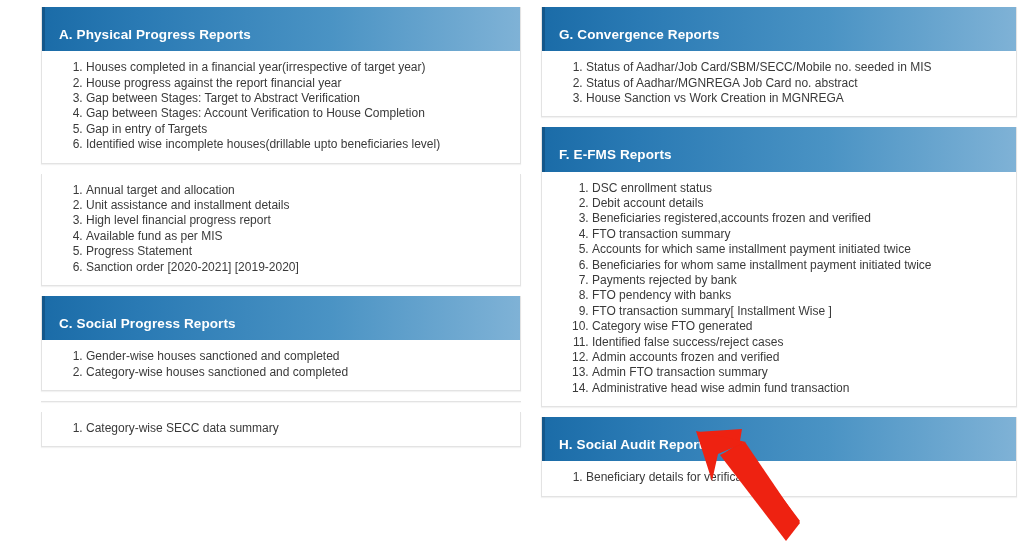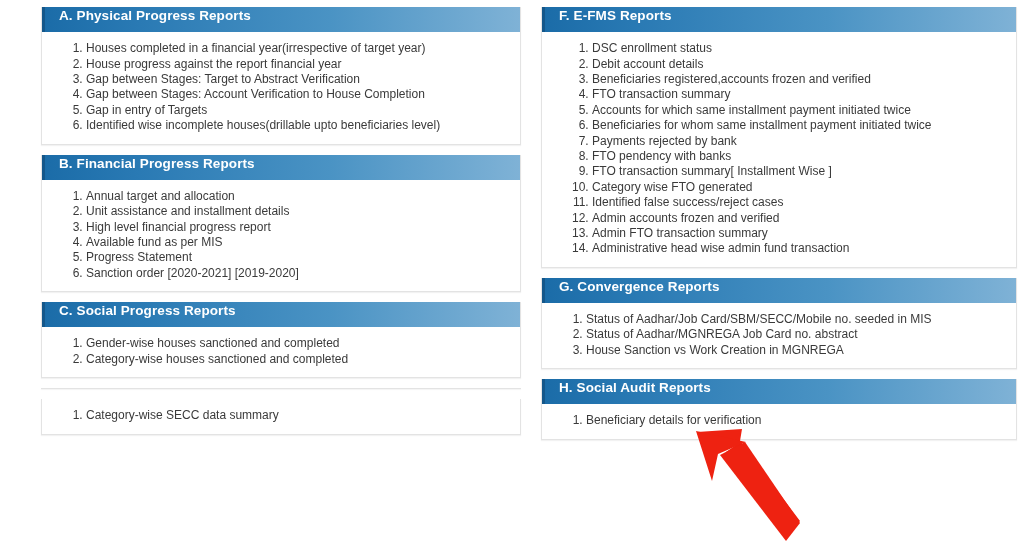--- a/index.html
+++ b/index.html
@@ -54,21 +54,21 @@
     border: 1px solid #e3e3e3;
     border-top: none;
     box-shadow: 0 1px 1px rgba(0,0,0,0.05);
     margin-bottom: 10px;
     box-sizing: border-box;
   }
 
   .panel-heading {
     background: linear-gradient(to right, #1b6ca8 0%, #2a7ab4 20%, #4a93c4 60%, #7fb2d6 100%);
     border-left: 3px solid #14578a;
-    padding: 1px 0 8px 14px;
+    padding: 20px 0 8px 14px;
     box-sizing: border-box;
   }
 
   .panel-title {
     color: #ffffff;
     font-size: 13.5px;
     font-weight: bold;
     letter-spacing: 0.1px;
     line-height: 1.2;
     font-family: "Liberation Sans", sans-serif;
@@ -129,23 +129,20 @@
               <li>Houses completed in a financial year(irrespective of target year)</li>
               <li>House progress against the report financial year</li>
               <li>Gap between Stages: Target to Abstract Verification</li>
               <li>Gap between Stages: Account Verification to House Completion</li>
               <li>Gap in entry of Targets</li>
               <li>Identified wise incomplete houses(drillable upto beneficiaries level)</li>
             </ol>
           </div>
         </div>
         <div class="panel">
-          <div class="panel-heading">
-            <div class="panel-title">B. Financial Progress Reports</div>
-          </div>
           <div class="panel-body">
             <ol class="report-list">
               <li>Annual target and allocation</li>
               <li>Unit assistance and installment details</li>
               <li>High level financial progress report</li>
               <li>Available fund as per MIS</li>
               <li>Progress Statement</li>
               <li>Sanction order [2020-2021] [2019-2020]</li>
             </ol>
           </div>
@@ -166,20 +163,32 @@
         <div class="panel">
           <div class="panel-body">
             <ol class="report-list">
               <li>Category-wise SECC data summary</li>
             </ol>
           </div>
         </div>
       </div>
 
     <div class="col col-right" id="right-col">
+        <div class="panel">
+          <div class="panel-heading">
+            <div class="panel-title">G. Convergence Reports</div>
+          </div>
+          <div class="panel-body">
+            <ol class="report-list">
+              <li>Status of Aadhar/Job Card/SBM/SECC/Mobile no. seeded in MIS</li>
+              <li>Status of Aadhar/MGNREGA Job Card no. abstract</li>
+              <li>House Sanction vs Work Creation in MGNREGA</li>
+            </ol>
+          </div>
+        </div>
         <div class="panel">
           <div class="panel-heading">
             <div class="panel-title">F. E-FMS Reports</div>
           </div>
           <div class="panel-body">
             <ol class="report-list wide-markers">
               <li>DSC enrollment status</li>
               <li>Debit account details</li>
               <li>Beneficiaries registered,accounts frozen and verified</li>
               <li>FTO transaction summary</li>
@@ -191,32 +200,20 @@
               <li>Category wise FTO generated</li>
               <li>Identified false success/reject cases</li>
               <li>Admin accounts frozen and verified</li>
               <li>Admin FTO transaction summary</li>
               <li>Administrative head wise admin fund transaction</li>
             </ol>
           </div>
         </div>
         <div class="panel">
           <div class="panel-heading">
-            <div class="panel-title">G. Convergence Reports</div>
-          </div>
-          <div class="panel-body">
-            <ol class="report-list">
-              <li>Status of Aadhar/Job Card/SBM/SECC/Mobile no. seeded in MIS</li>
-              <li>Status of Aadhar/MGNREGA Job Card no. abstract</li>
-              <li>House Sanction vs Work Creation in MGNREGA</li>
-            </ol>
-          </div>
-        </div>
-        <div class="panel">
-          <div class="panel-heading">
             <div class="panel-title">H. Social Audit Reports</div>
           </div>
           <div class="panel-body">
             <ol class="report-list">
               <li>Beneficiary details for verification</li>
             </ol>
           </div>
         </div>
       </div>
 

